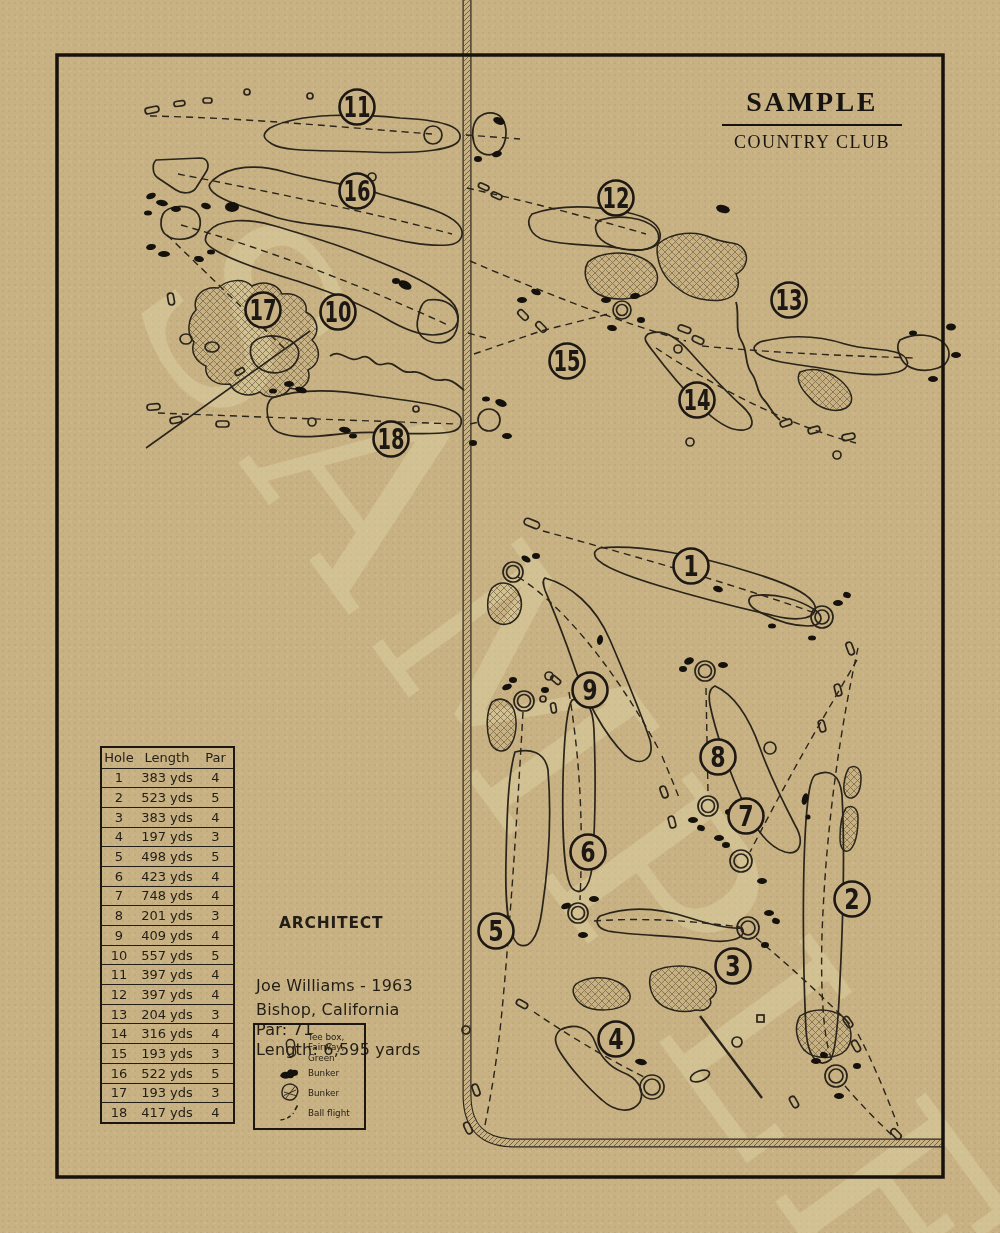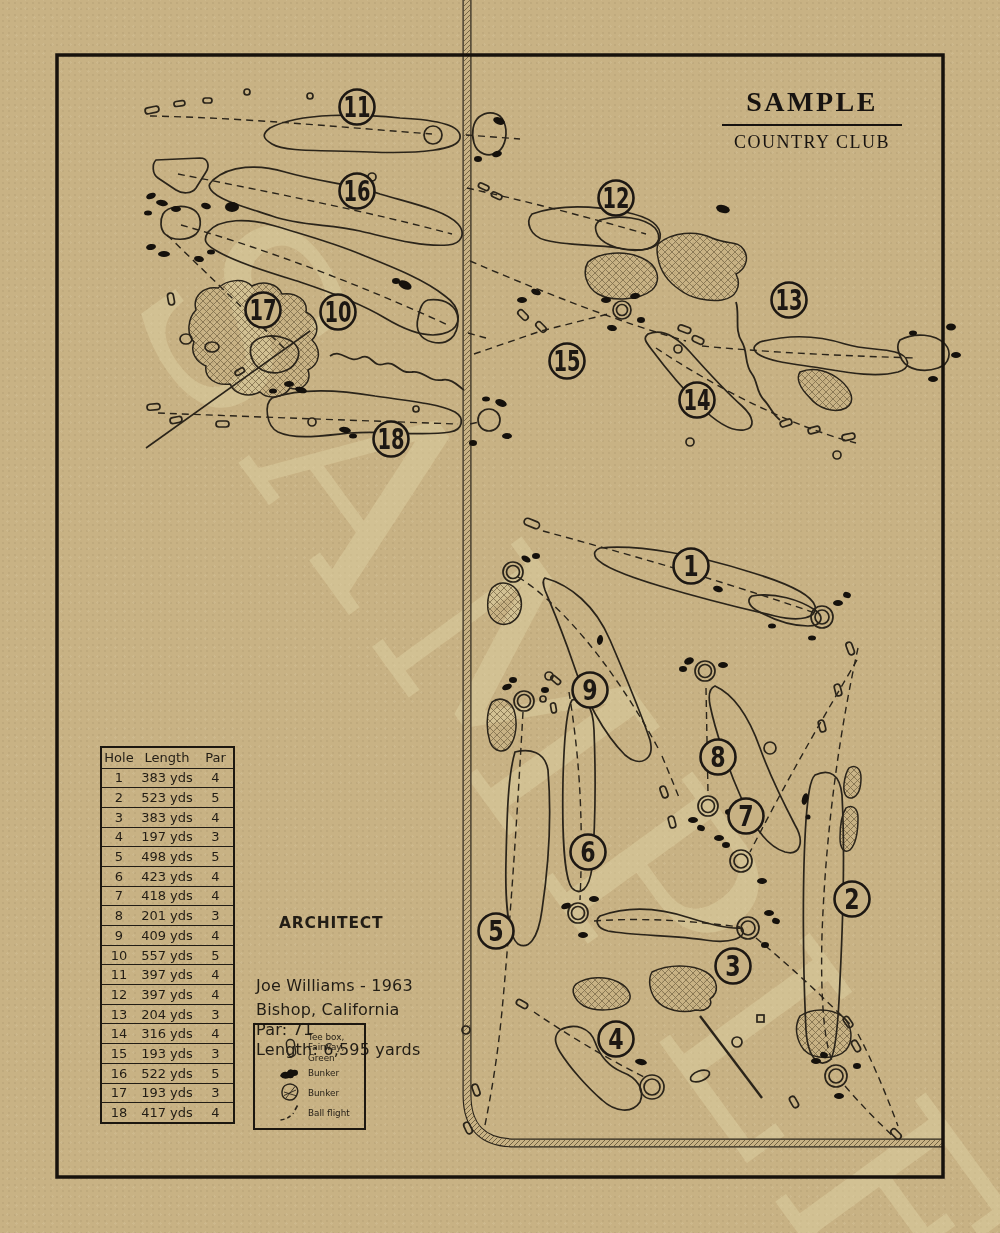--- a/index.html
+++ b/index.html
@@ -429,21 +429,21 @@
             <td class="col-len">498 yds</td>
             <td class="col-par">5</td>
           </tr>
           <tr>
             <td class="col-hole">6</td>
             <td class="col-len">423 yds</td>
             <td class="col-par">4</td>
           </tr>
           <tr>
             <td class="col-hole">7</td>
-            <td class="col-len">418 yds</td>
+            <td class="col-len">748 yds</td>
             <td class="col-par">4</td>
           </tr>
           <tr>
             <td class="col-hole">8</td>
             <td class="col-len">201 yds</td>
             <td class="col-par">3</td>
           </tr>
           <tr>
             <td class="col-hole">9</td>
             <td class="col-len">409 yds</td>

